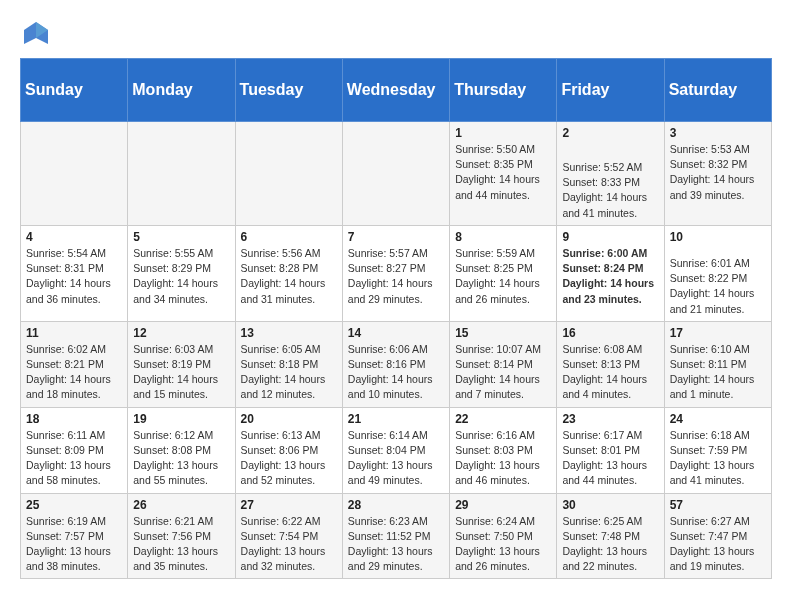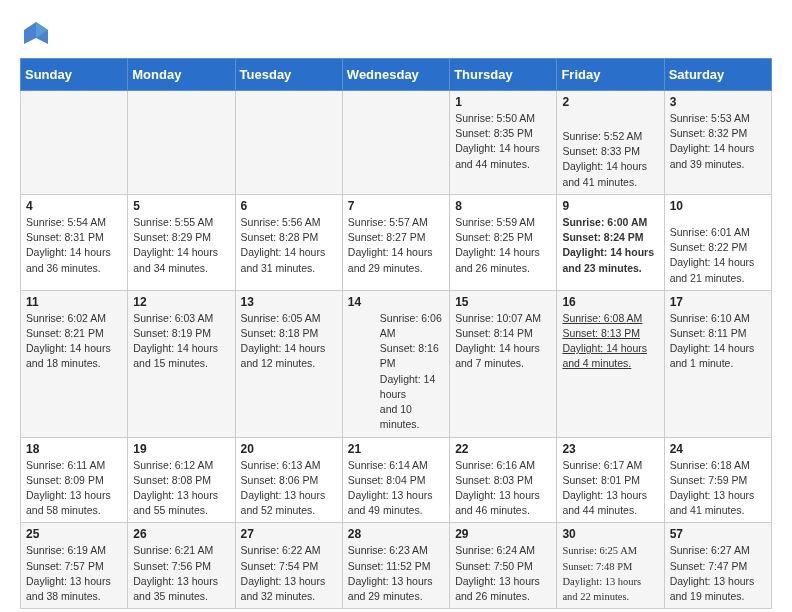--- a/index.html
+++ b/index.html
@@ -54,23 +54,23 @@
       color: #333;
     }
     table {
       width: 100%;
       border-collapse: collapse;
       table-layout: fixed;
     }
     thead tr th {
       background-color: #2a6fc9;
       color: #fff;
-      font-size: 13px;
-      font-weight: bold;
-      padding: 8px 4px;
+      font-size: 16px;
+      font-weight: bold;
+      padding: 22px 4px;
       text-align: left;
       border: 1px solid #5a8fd4;
     }
     tbody tr td {
       vertical-align: top;
       border: 1px solid #ccc;
       padding: 4px 5px;
       font-size: 11px;
       color: #222;
       height: 80px;
@@ -224,35 +224,35 @@
         </td>
         <td>
           <span class="day-num">13</span>
           <div class="day-info" style="white-space: pre-line;">Sunrise: 6:05 AM
 Sunset: 8:18 PM
 Daylight: 14 hours
 and 12 minutes.</div>
         </td>
         <td>
           <span class="day-num">14</span>
-          <div class="day-info" style="white-space: pre-line; margin-left: 32px;">Sunrise: 6:06 AM
+          <div class="day-info" style="white-space: pre-line;">Sunrise: 6:06 AM
 Sunset: 8:16 PM
 Daylight: 14 hours
 and 10 minutes.</div>
         </td>
         <td>
           <span class="day-num">15</span>
           <div class="day-info" style="white-space: pre-line;">Sunrise: 10:07 AM
 Sunset: 8:14 PM
 Daylight: 14 hours
 and 7 minutes.</div>
         </td>
         <td>
           <span class="day-num">16</span>
-          <div class="day-info" style="white-space: pre-line; text-decoration: underline;">Sunrise: 6:08 AM
+          <div class="day-info" style="white-space: pre-line;">Sunrise: 6:08 AM
 Sunset: 8:13 PM
 Daylight: 14 hours
 and 4 minutes.</div>
         </td>
         <td>
           <span class="day-num">17</span>
           <div class="day-info" style="white-space: pre-line;">Sunrise: 6:10 AM
 Sunset: 8:11 PM
 Daylight: 14 hours
 and 1 minute.</div>
@@ -340,21 +340,21 @@
         </td>
         <td>
           <span class="day-num">29</span>
           <div class="day-info" style="white-space: pre-line;">Sunrise: 6:24 AM
 Sunset: 7:50 PM
 Daylight: 13 hours
 and 26 minutes.</div>
         </td>
         <td>
           <span class="day-num">30</span>
-          <div class="day-info" style="white-space: pre-line; font-family: Liberation Serif, serif;">Sunrise: 6:25 AM
+          <div class="day-info" style="white-space: pre-line;">Sunrise: 6:25 AM
 Sunset: 7:48 PM
 Daylight: 13 hours
 and 22 minutes.</div>
         </td>
         <td>
           <span class="day-num">57</span>
           <div class="day-info" style="white-space: pre-line;">Sunrise: 6:27 AM
 Sunset: 7:47 PM
 Daylight: 13 hours
 and 19 minutes.</div>

